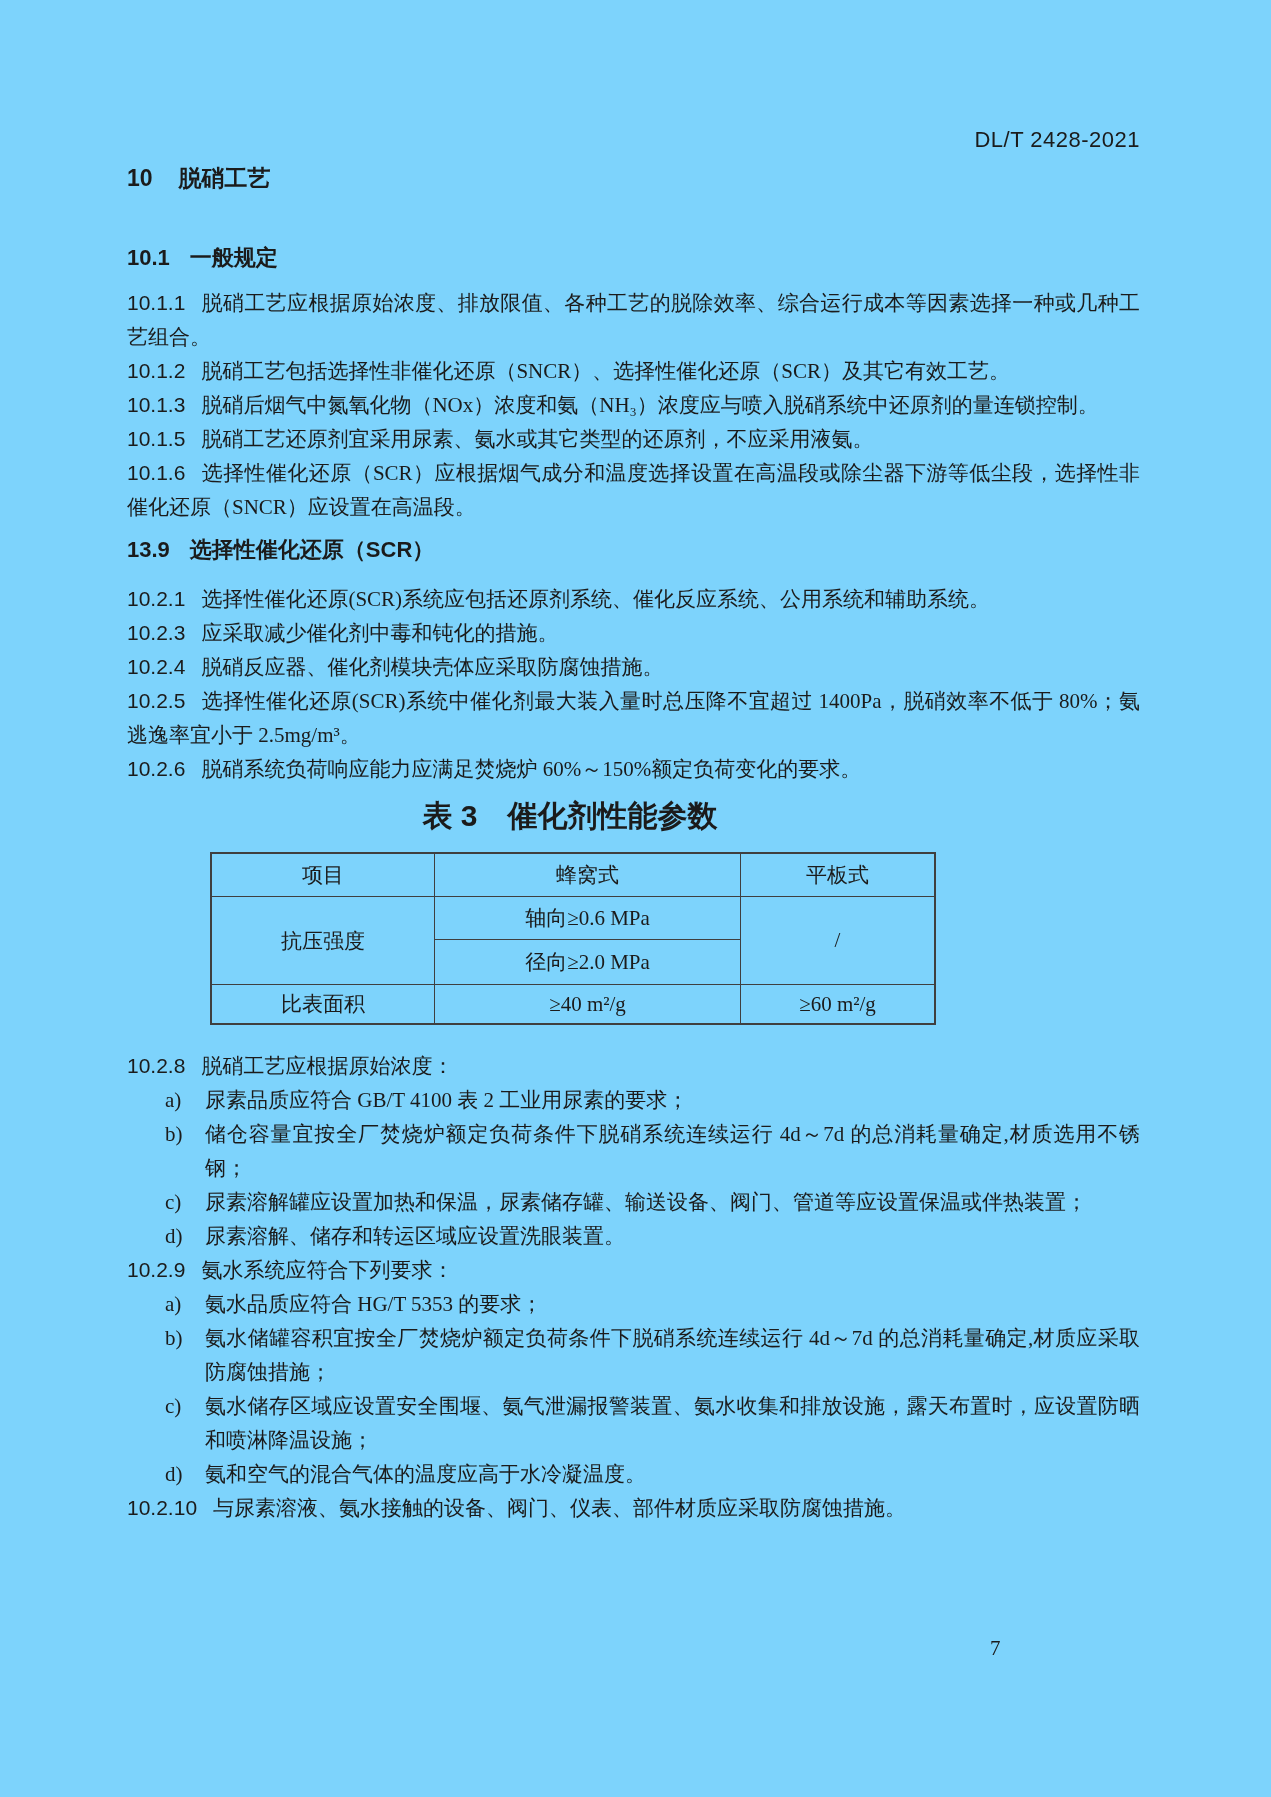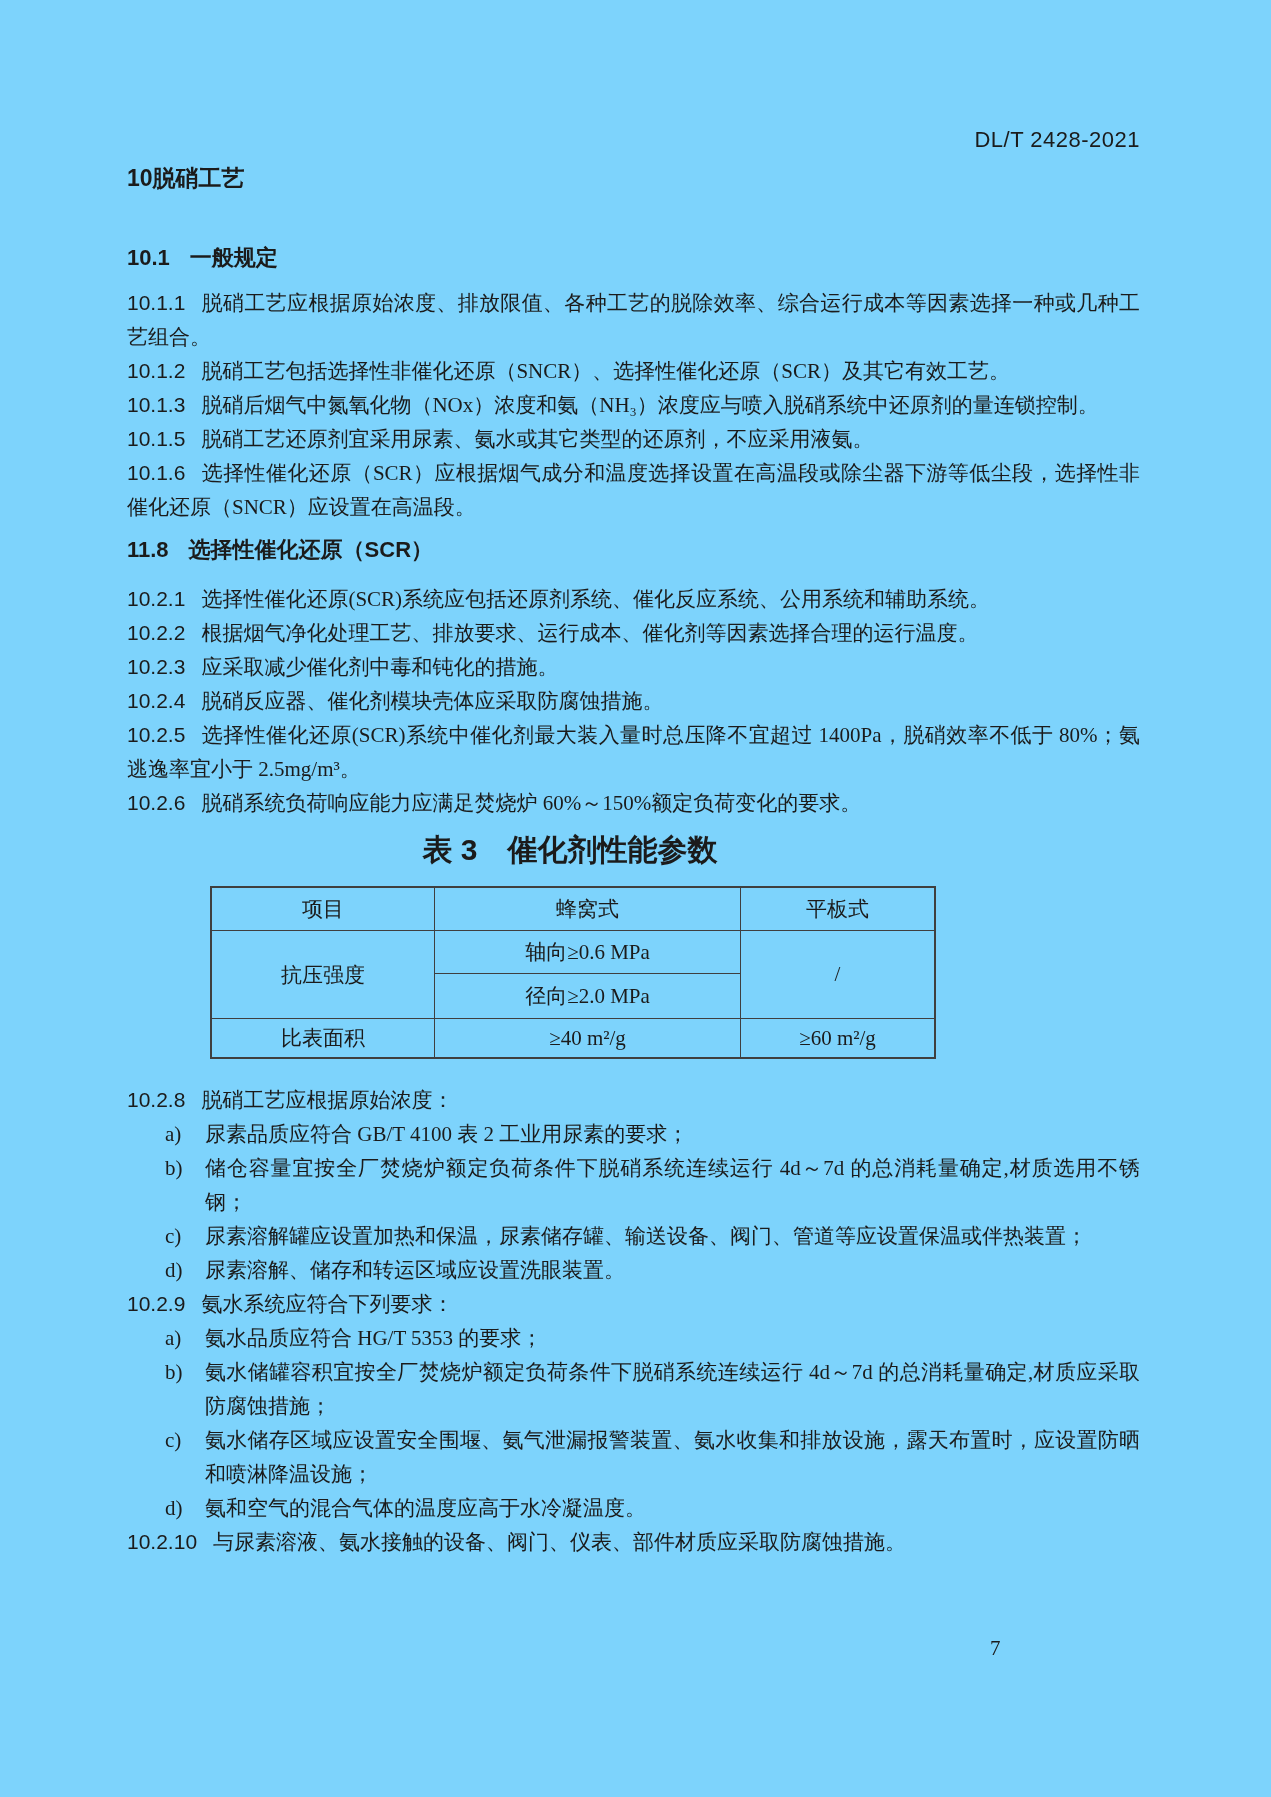--- a/index.html
+++ b/index.html
@@ -23,21 +23,21 @@
     line-height: 24px;
     font-weight: 500;
   }
   .chapter-heading {
     margin-top: 12px;
     font-family: "Liberation Sans", "DejaVu Sans", sans-serif;
     font-weight: bold;
     font-size: 23px;
     line-height: 28px;
   }
-  .chapter-heading .h-num { }
+  .chapter-heading .h-num { margin-right: 26px; }
   .section-heading {
     margin-top: 52px;
     margin-bottom: 14px;
     font-family: "Liberation Sans", "DejaVu Sans", sans-serif;
     font-weight: bold;
     font-size: 22px;
     line-height: 28px;
   }
   .section-heading.second { margin-top: 12px; margin-bottom: 18px; }
   .section-heading .h-num { margin-right: 20px; margin-top: 22px; }
@@ -115,25 +115,24 @@
     <span class="h-num">10.1</span><span>一般规定</span>
   </div>
 
   <p class="clause"><span class="cnum">10.1.1</span><span>脱硝工艺应根据原始浓度、排放限值、各种工艺的脱除效率、综合运行成本等因素选择一种或几种工艺组合。</span></p>
   <p class="clause"><span class="cnum">10.1.2</span><span>脱硝工艺包括选择性非催化还原（SNCR）、选择性催化还原（SCR）及其它有效工艺。</span></p>
   <p class="clause"><span class="cnum">10.1.3</span><span>脱硝后烟气中氮氧化物（NOx）浓度和氨（NH₃）浓度应与喷入脱硝系统中还原剂的量连锁控制。</span></p>
   <p class="clause"><span class="cnum">10.1.5</span><span>脱硝工艺还原剂宜采用尿素、氨水或其它类型的还原剂，不应采用液氨。</span></p>
   <p class="clause"><span class="cnum">10.1.6</span><span>选择性催化还原（SCR）应根据烟气成分和温度选择设置在高温段或除尘器下游等低尘段，选择性非催化还原（SNCR）应设置在高温段。</span></p>
 
   <div class="section-heading second">
-    <span class="h-num">11.8</span><span>选择性催化还原（SCR）</span>
+    <span class="h-num">13.9</span><span>选择性催化还原（SCR）</span>
   </div>
 
   <p class="clause"><span class="cnum">10.2.1</span><span>选择性催化还原(SCR)系统应包括还原剂系统、催化反应系统、公用系统和辅助系统。</span></p>
-  <p class="clause"><span class="cnum">10.2.2</span><span>根据烟气净化处理工艺、排放要求、运行成本、催化剂等因素选择合理的运行温度。</span></p>
   <p class="clause"><span class="cnum">10.2.3</span><span>应采取减少催化剂中毒和钝化的措施。</span></p>
   <p class="clause"><span class="cnum">10.2.4</span><span>脱硝反应器、催化剂模块壳体应采取防腐蚀措施。</span></p>
   <p class="clause"><span class="cnum">10.2.5</span><span>选择性催化还原(SCR)系统中催化剂最大装入量时总压降不宜超过 1400Pa，脱硝效率不低于 80%；氨逃逸率宜小于 2.5mg/m³。</span></p>
   <p class="clause"><span class="cnum">10.2.6</span><span>脱硝系统负荷响应能力应满足焚烧炉 60%～150%额定负荷变化的要求。</span></p>
 
   <div class="tbl-block">
     <div class="tbl-caption">表 3　催化剂性能参数</div>
     <table class="cat-table">
       <tbody>
         <tr class="r-head">

